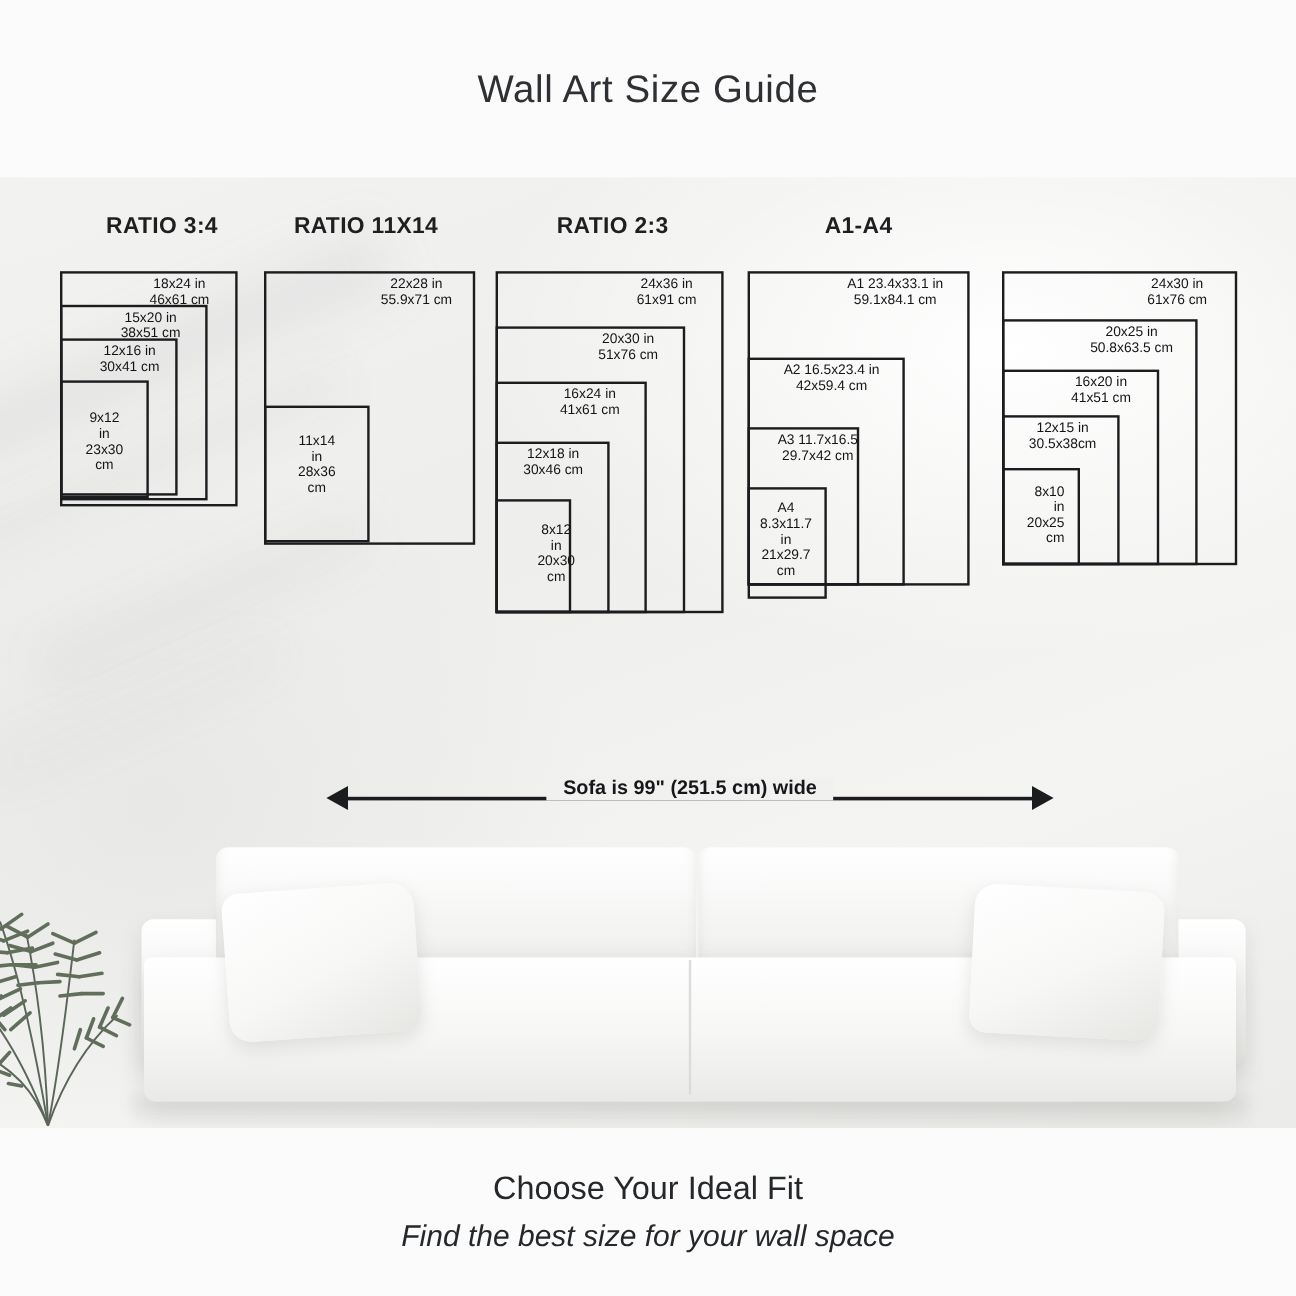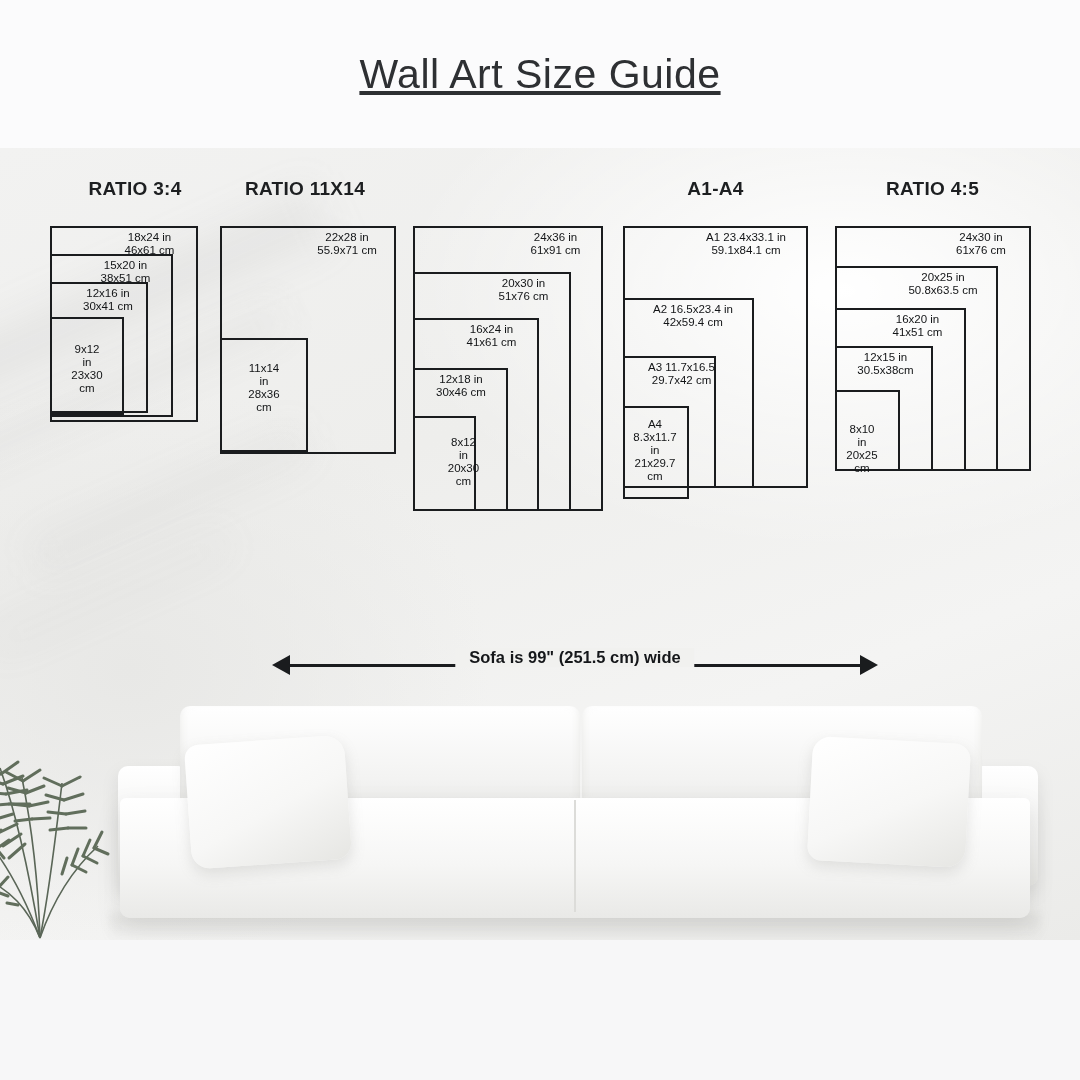--- a/index.html
+++ b/index.html
@@ -16,25 +16,24 @@
   }
 
   
   .header {
     position: absolute; left: 0; top: 0;
     width: 1080px; height: 148px;
     background: #fbfbfc;
     display: flex; align-items: center; justify-content: center;
   }
   .header-title {
-    font-size: 41px;
+    font-size: 32px;
     font-weight: 400;
     color: #2e3033;
     letter-spacing: 0.5px;
-    text-decoration: underline;
   }
 
   
   .wall {
     position: absolute; left: 0; top: 148px;
     width: 1080px; height: 792px;
     background:
       radial-gradient(ellipse 720px 420px at 78% 18%, #ffffff 0%, rgba(255,255,255,0) 62%),
       radial-gradient(ellipse 600px 480px at 12% 66%, #e8e8e6 0%, rgba(232,232,230,0) 60%),
       linear-gradient(160deg, #f2f2f1 0%, #eeeeec 38%, #f4f4f3 70%, #ebebe9 100%);
@@ -227,20 +226,21 @@
 
         <div class="lbl" style="left:88px; top:53px; width:98px;">22x28 in
 55.9x71 cm</div>
         <div class="lbl" style="left:21px; top:184px; width:66px;">11x14
 in
 28x36
 cm</div>
       </div>
 
       <div class="group" style="left:408px; top:30px; width:205px; height:360px;">
+        <div class="group-title" style="top:0;">RATIO 2:3</div>
         <div class="frame" style="left:5px; top:48px; width:190px; height:285px;"></div>
         <div class="frame" style="left:5px; top:94px; width:158px; height:239px;"></div>
         <div class="frame" style="left:5px; top:140px; width:126px; height:193px;"></div>
         <div class="frame" style="left:5px; top:190px; width:95px; height:143px;"></div>
         <div class="frame" style="left:5px; top:238px; width:63px; height:95px;"></div>
 
         <div class="lbl" style="left:100px; top:53px; width:95px;">24x36 in
 61x91 cm</div>
         <div class="lbl" style="left:68px; top:99px; width:95px;">20x30 in
 51x76 cm</div>
@@ -268,36 +268,35 @@
         <div class="lbl" style="left:5px; top:183px; width:93px;margin-left:12px;">A3 11.7x16.5
 29.7x42 cm</div>
         <div class="lbl" style="left:6px; top:240px; width:62px;">A4
 8.3x11.7
 in
 21x29.7
 cm</div>
       </div>
 
       <div class="group" style="left:830px; top:30px; width:205px; height:330px;">
-        <div class="group-title" style="top:0;">RATIO 4:5</div>
         <div class="frame" style="left:5px; top:48px; width:196px; height:245px;"></div>
         <div class="frame" style="left:5px; top:88px; width:163px; height:205px;"></div>
         <div class="frame" style="left:5px; top:130px; width:131px; height:163px;"></div>
         <div class="frame" style="left:5px; top:168px; width:98px; height:125px;"></div>
         <div class="frame" style="left:5px; top:212px; width:65px; height:81px;"></div>
 
         <div class="lbl" style="left:102px; top:53px; width:98px;">24x30 in
 61x76 cm</div>
         <div class="lbl" style="left:58px; top:93px; width:110px;">20x25 in
 50.8x63.5 cm</div>
         <div class="lbl" style="left:40px; top:135px; width:95px;">16x20 in
 41x51 cm</div>
         <div class="lbl" style="left:8px; top:173px; width:95px;">12x15 in
 30.5x38cm</div>
-        <div class="lbl" style="left:7px; top:245px; width:50px;">8x10
+        <div class="lbl" style="left:7px; top:226px; width:50px;text-align:right;">8x10
 in
 20x25
 cm</div>
       </div>
 
     </div>
 
     <div class="sofa-arrow">
       <div class="arrow-line"></div>
       <div class="arrow-head arrow-left"></div>
@@ -387,14 +386,18 @@
               <line x1="48" y1="327" x2="37" y2="325"></line>
             <line x1="18" y1="302" x2="28" y2="290"></line>
               <line x1="28" y1="310" x2="38" y2="299"></line>
           </g>
         </g>
       </svg>
     </div>
 
   </div>
 
+  <div class="footer">
+    <div class="footer-title">Choose Your Ideal Fit</div>
+    <div class="footer-sub">Find the best size for your wall space</div>
+  </div>
 
 </div>
 
 </body></html>

